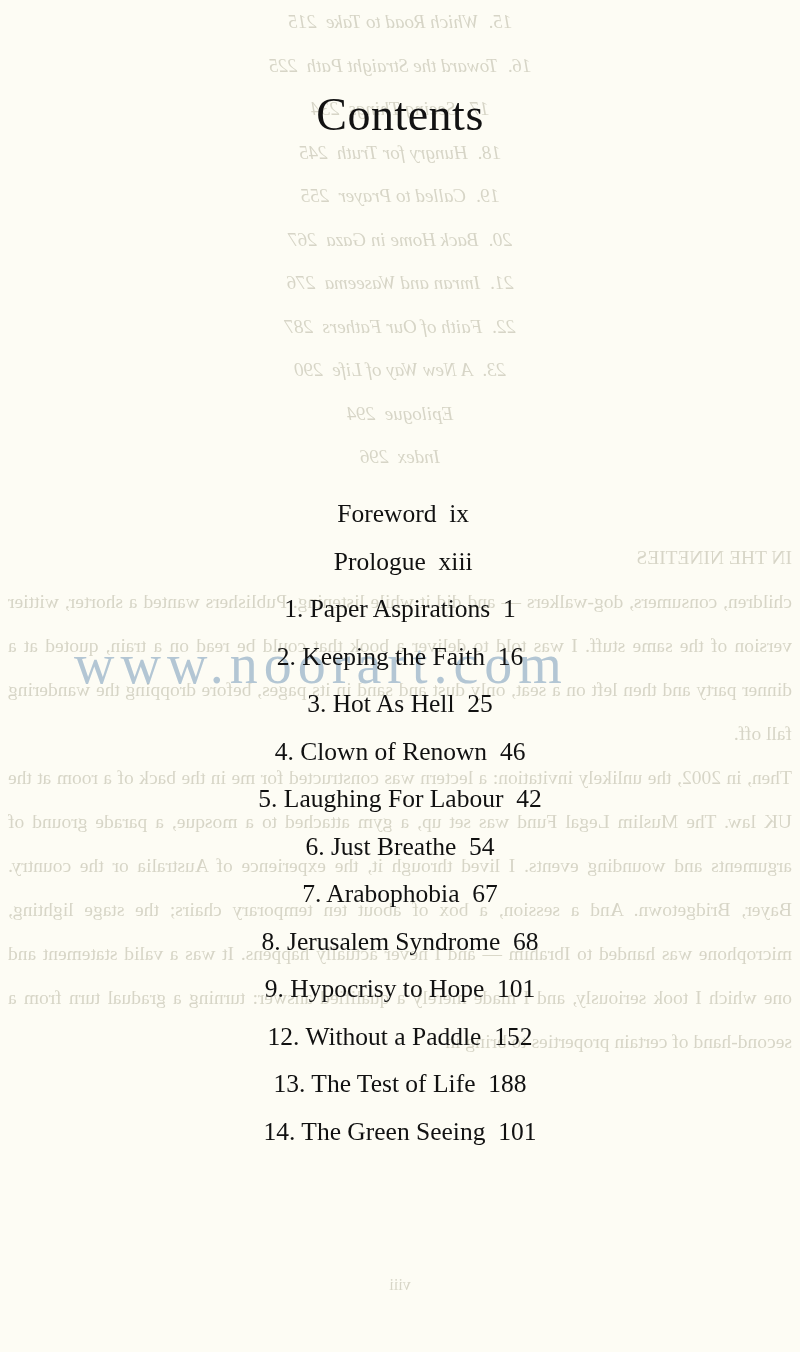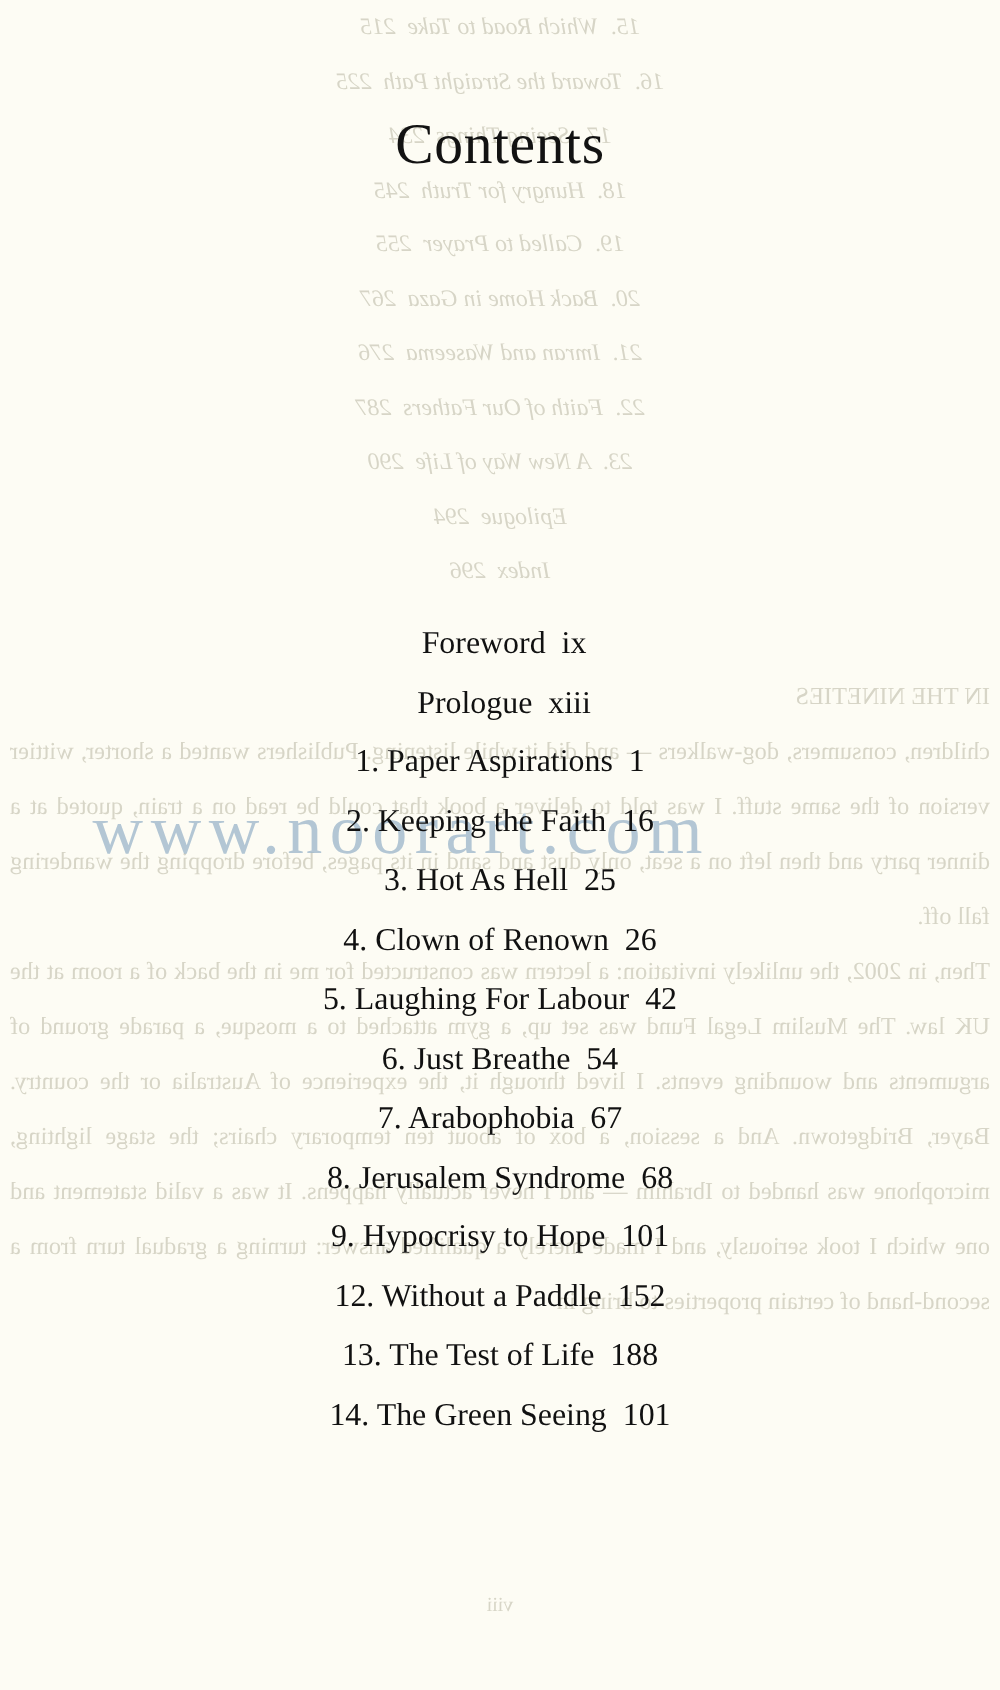--- a/index.html
+++ b/index.html
@@ -154,21 +154,21 @@
 
   <div class="content">
     <div class="toc-title">Contents</div>
 
     <ul class="toc-list">
       <li class="toc-entry"><span class="toc-num"></span><span> </span><span class="toc-label">Foreword</span><span>  </span><span class="toc-page">ix</span></li>
       <li class="toc-entry"><span class="toc-num"></span><span> </span><span class="toc-label">Prologue</span><span>  </span><span class="toc-page">xiii</span></li>
       <li class="toc-entry"><span class="toc-num">1.</span><span> </span><span class="toc-label">Paper Aspirations</span><span>  </span><span class="toc-page">1</span></li>
       <li class="toc-entry"><span class="toc-num">2.</span><span> </span><span class="toc-label">Keeping the Faith</span><span>  </span><span class="toc-page">16</span></li>
       <li class="toc-entry"><span class="toc-num">3.</span><span> </span><span class="toc-label">Hot As Hell</span><span>  </span><span class="toc-page">25</span></li>
-      <li class="toc-entry"><span class="toc-num">4.</span><span> </span><span class="toc-label">Clown of Renown</span><span>  </span><span class="toc-page">26</span></li>
+      <li class="toc-entry"><span class="toc-num">4.</span><span> </span><span class="toc-label">Clown of Renown</span><span>  </span><span class="toc-page">46</span></li>
       <li class="toc-entry"><span class="toc-num">5.</span><span> </span><span class="toc-label">Laughing For Labour</span><span>  </span><span class="toc-page">42</span></li>
       <li class="toc-entry"><span class="toc-num">6.</span><span> </span><span class="toc-label">Just Breathe</span><span>  </span><span class="toc-page">54</span></li>
       <li class="toc-entry"><span class="toc-num">7.</span><span> </span><span class="toc-label">Arabophobia</span><span>  </span><span class="toc-page">67</span></li>
       <li class="toc-entry"><span class="toc-num">8.</span><span> </span><span class="toc-label">Jerusalem Syndrome</span><span>  </span><span class="toc-page">68</span></li>
       <li class="toc-entry"><span class="toc-num">9.</span><span> </span><span class="toc-label">Hypocrisy to Hope</span><span>  </span><span class="toc-page">101</span></li>
       <li class="toc-entry"><span class="toc-num">12.</span><span> </span><span class="toc-label">Without a Paddle</span><span>  </span><span class="toc-page">152</span></li>
       <li class="toc-entry"><span class="toc-num">13.</span><span> </span><span class="toc-label">The Test of Life</span><span>  </span><span class="toc-page">188</span></li>
       <li class="toc-entry"><span class="toc-num">14.</span><span> </span><span class="toc-label">The Green Seeing</span><span>  </span><span class="toc-page">101</span></li>
     </ul>
   </div>

